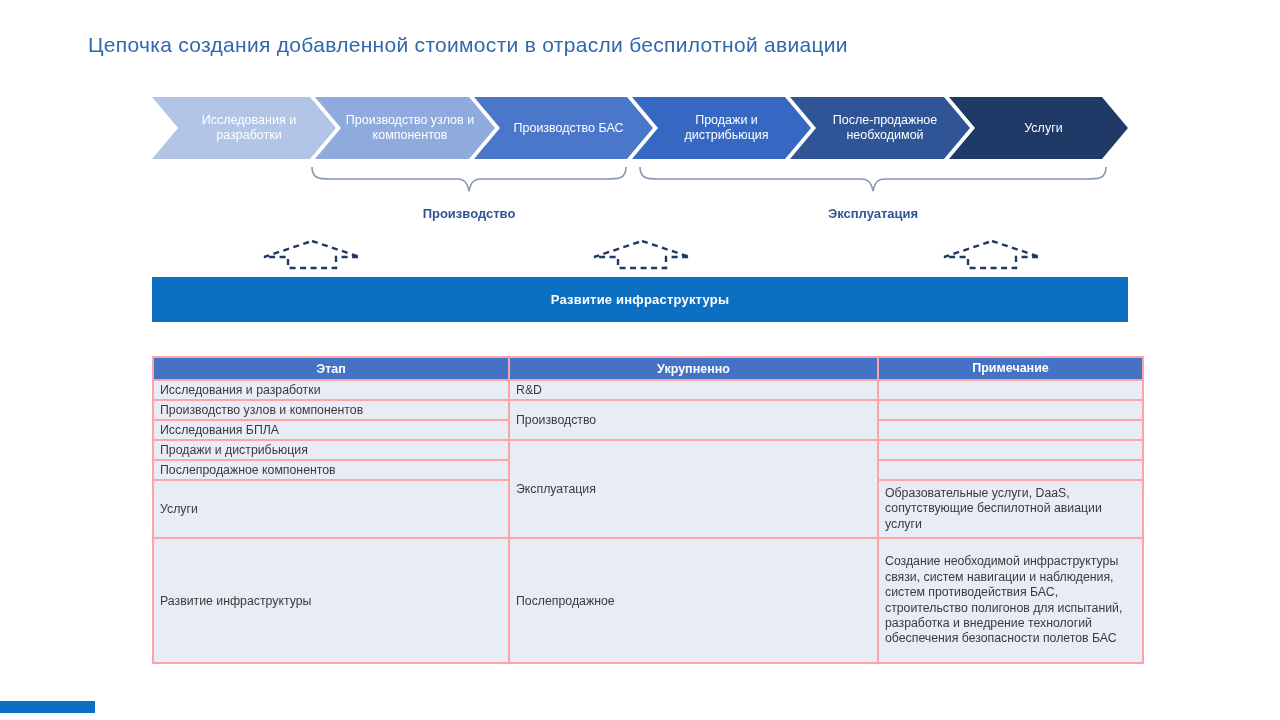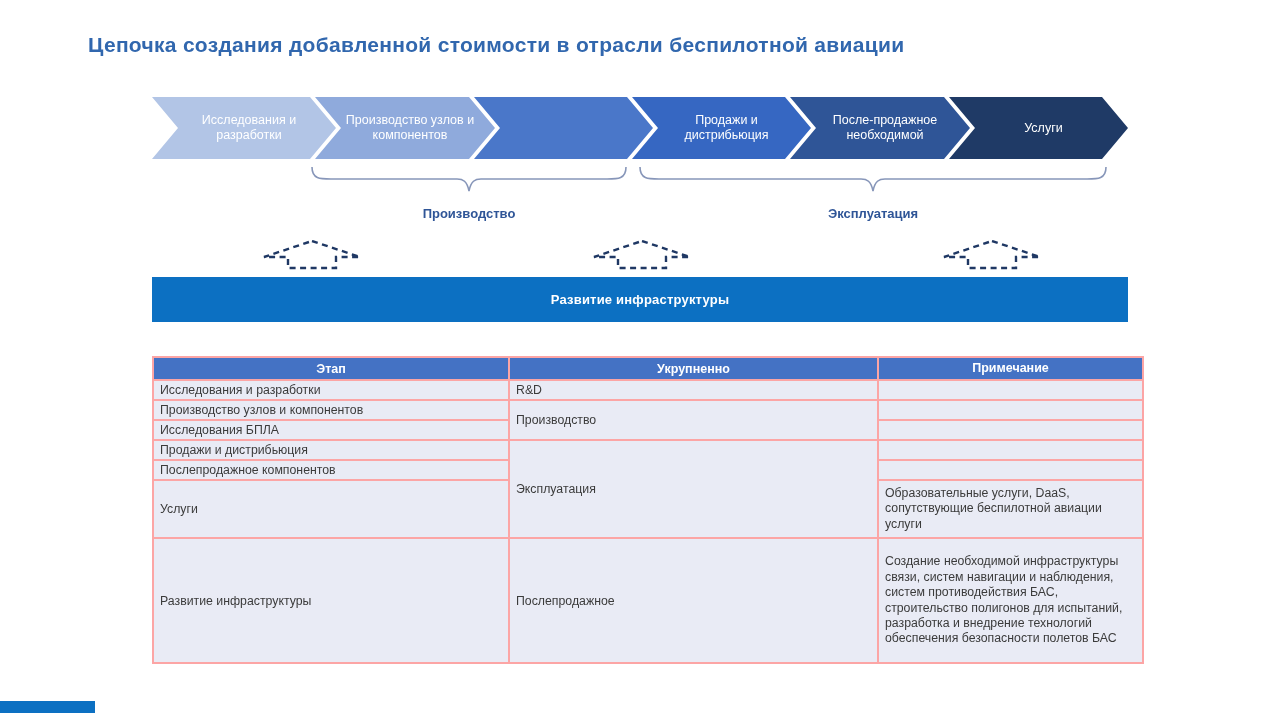--- a/index.html
+++ b/index.html
@@ -1,18 +1,18 @@
 <!DOCTYPE html>
 <html><head>
 <meta charset="utf-8">
 <style>
   html,body{margin:0;padding:0;background:#fff;}
   .slide{position:relative;width:1280px;height:720px;background:#fff;overflow:hidden;
          font-family:"Liberation Sans",sans-serif;}
-  .title{position:absolute;left:88px;top:33px;width:1100px;font-size:21px;font-weight:bold;
+  .title{position:absolute;left:88px;top:33px;width:1100px;font-size:21px;font-weight:normal;
          color:#3167AE;letter-spacing:0.3px;}
   
   .chain{position:absolute;left:152px;top:97px;width:976px;height:62px;}
   .chain svg{position:absolute;left:0;top:0;}
   .stage-label{position:absolute;top:0;height:62px;display:flex;align-items:center;justify-content:center;
          text-align:center;color:#fff;font-size:12.5px;line-height:1.18;padding-left:14px;box-sizing:border-box;}
   
   .brace{position:absolute;top:166px;}
   .group-label{position:absolute;top:206px;width:220px;text-align:center;font-size:13px;
          font-weight:bold;color:#2F5597;}
@@ -47,20 +47,21 @@
     <svg width="976" height="62" viewBox="0 0 976 62">
       <polygon points="0,0 158,0 184,31 158,62 0,62 26,31" fill="#B2C5E6"></polygon>
       <polygon points="163,0 317,0 343,31 317,62 163,62 189,31" fill="#8FAADC"></polygon>
       <polygon points="322,0 475,0 501,31 475,62 322,62 348,31" fill="#4A77C9"></polygon>
       <polygon points="480,0 633,0 659,31 633,62 480,62 506,31" fill="#3667C2"></polygon>
       <polygon points="638,0 792,0 818,31 792,62 638,62 664,31" fill="#2F5597"></polygon>
       <polygon points="797,0 950,0 976,31 950,62 797,62 823,31" fill="#1F3A66"></polygon>
     </svg>
     <div class="stage-label" style="left:6px;width:168px;">Исследования и разработки</div>
     <div class="stage-label" style="left:169px;width:164px;">Производство узлов и компонентов</div>
+    <div class="stage-label" style="left:328px;width:163px;">Производство БАС</div>
     <div class="stage-label" style="left:486px;width:163px;">Продажи и дистрибьюция</div>
     <div class="stage-label" style="left:644px;width:164px;">После-продажное необходимой</div>
     <div class="stage-label" style="left:803px;width:163px;">Услуги</div>
   </div>
 
   <svg class="brace" style="left:311px;" width="316" height="30" viewBox="0 0 316 30">
     <path d="M1,1 C1,13 9,13 20,13 L146,13 C152,13 156,15 158,25 C160,15 164,13 170,13 L296,13 C307,13 315,13 315,1" fill="none" stroke="#8796B9" stroke-width="1.6"></path>
   </svg>
   <svg class="brace" style="left:639px;" width="468" height="30" viewBox="0 0 468 30">
     <path d="M1,1 C1,13 9,13 20,13 L222,13 C228,13 232,15 234,25 C236,15 240,13 246,13 L448,13 C459,13 467,13 467,1" fill="none" stroke="#8796B9" stroke-width="1.6"></path>

